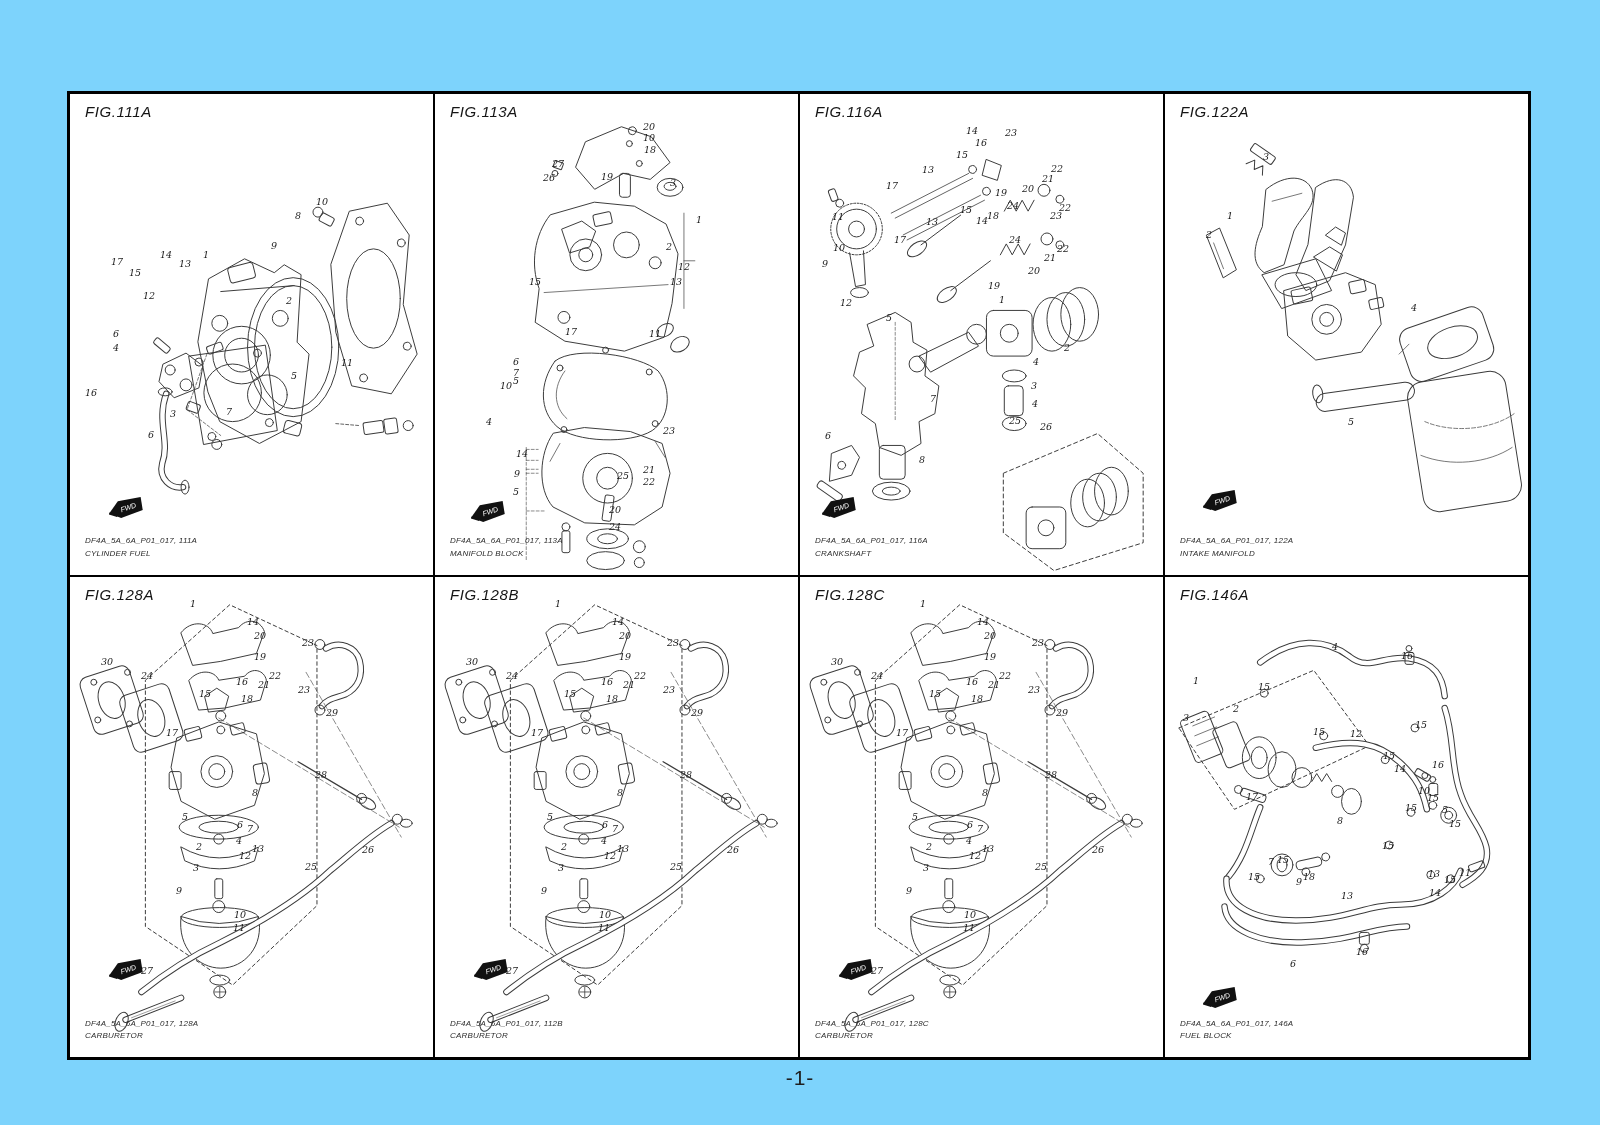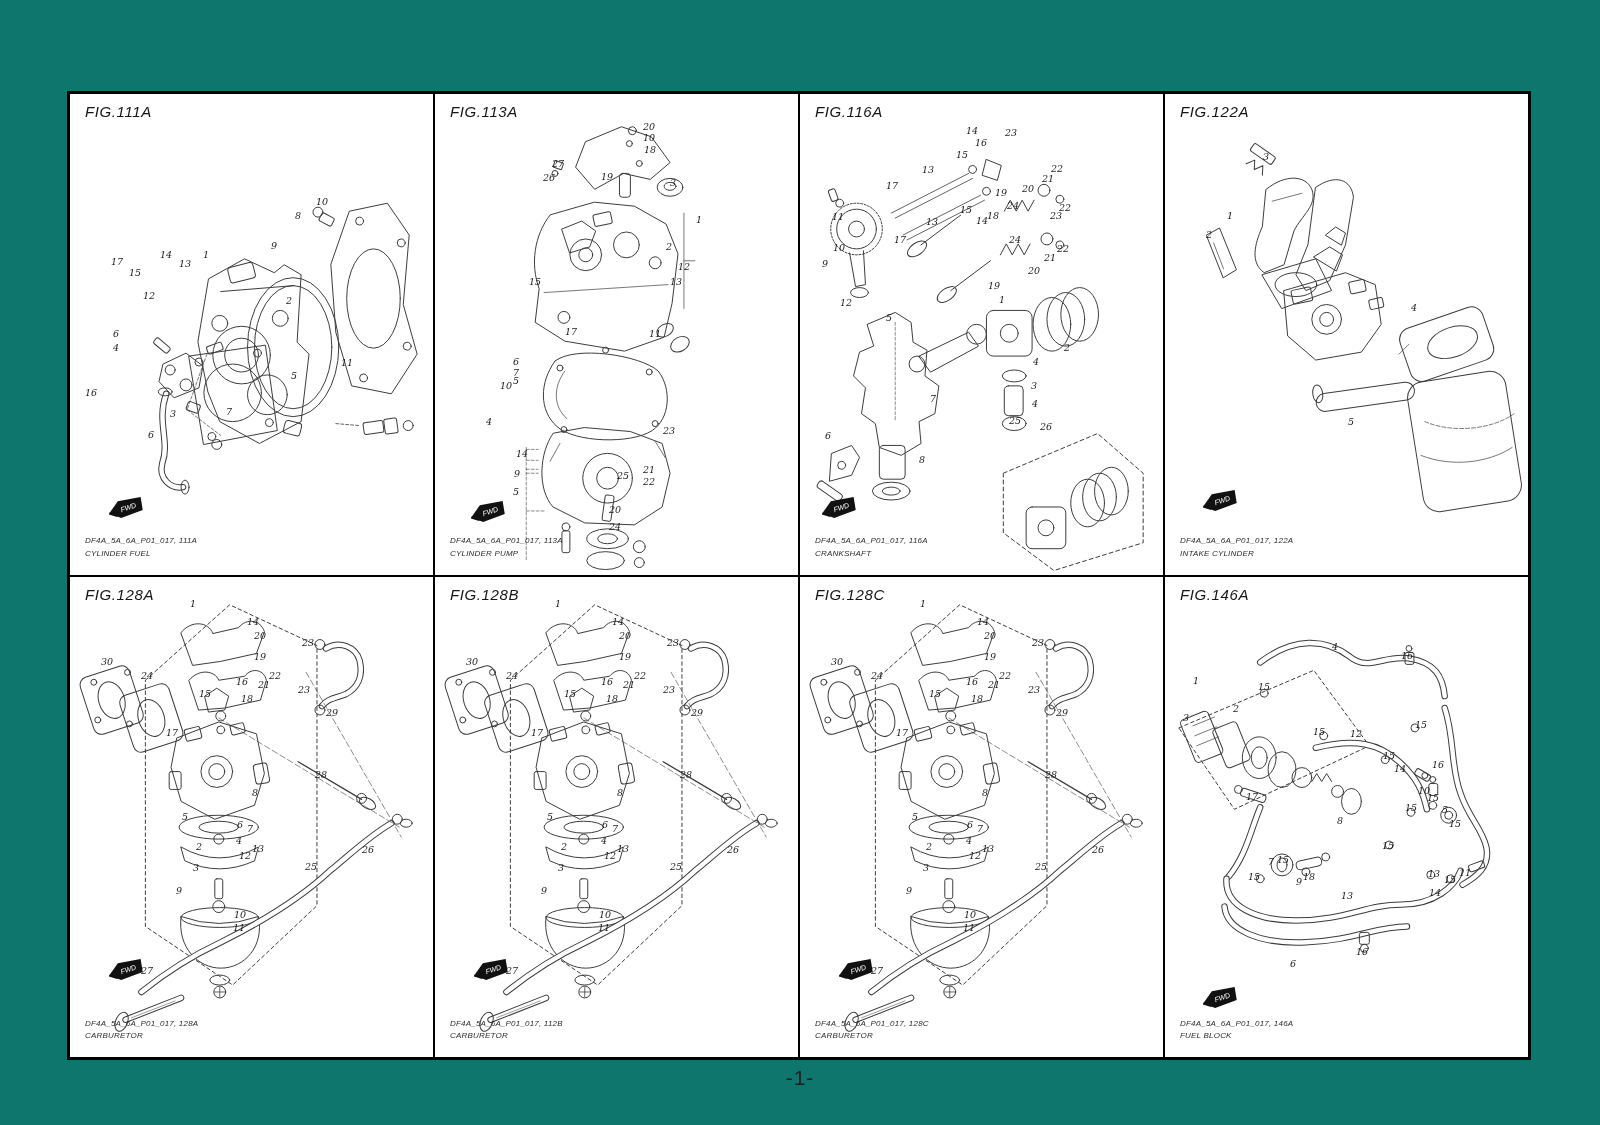--- a/index.html
+++ b/index.html
@@ -1,16 +1,16 @@
 <!DOCTYPE html>
 <html><head>
 <meta charset="utf-8">
 <style>
   html,body{margin:0;padding:0;background:#e8e8e8;}
-  .page{position:relative;width:1600px;height:1125px;background:#0f766e;
+  .page{position:relative;width:1600px;height:1125px;background:#7dd3fc;
         font-family:"Liberation Sans",sans-serif;overflow:hidden;}
   .grid{position:absolute;left:67px;top:91px;width:1464px;height:969px;
         border:3px solid #000;box-sizing:border-box;background:#000;
         display:grid;grid-template-columns:repeat(4,1fr);grid-template-rows:repeat(2,1fr);gap:2px;}
   .panel{position:relative;background:#fff;overflow:hidden;}
   .panel svg.sketch{position:absolute;left:0;top:0;width:100%;height:100%;}
   .panel-title{position:absolute;left:15px;top:9px;font-style:italic;font-size:15px;
         letter-spacing:.6px;color:#151515;white-space:nowrap;}
   .plabel{position:absolute;font-family:"DejaVu Serif",serif;font-style:italic;
         font-size:9.5px;color:#1b1b1b;transform:translate(-50%,-50%);white-space:nowrap;}
@@ -175,21 +175,21 @@
         <span class="plabel" style="left: 81px; top: 397px;">5</span>
         <span class="plabel" style="left: 180px; top: 415px;">20</span>
         <span class="plabel" style="left: 180px; top: 432px;">24</span>
         <div class="fwd" style="left: 33px; top: 406px;"><svg width="40" height="22" viewBox="0 0 40 22">
             <path d="M2,12 L14,3 L37,6 L35,19 L12,20 Z" fill="#111"></path>
             <path d="M2,12 L9,17" stroke="#111" stroke-width="2"></path>
             <text x="14" y="14.5" fill="#fff" font-size="7" font-style="italic" font-family="Liberation Sans,sans-serif">FWD</text>
           </svg></div>
         <div class="caption">
           <div>DF4A_5A_6A_P01_017, 113A</div>
-          <div>CYLINDER PUMP</div>
+          <div>MANIFOLD BLOCK</div>
         </div>
       </div>
       <div class="panel">
         <svg class="sketch" viewBox="0 0 366 484" preserveAspectRatio="none">
           <g stroke="#3b3b3b" fill="none" stroke-width="1" stroke-linejoin="round" stroke-linecap="round">
 <path d="M92,120 L170,80 M96,125 L174,85" stroke-width="0.8"></path>
 <path d="M104,142 L182,102 M108,147 L186,107" stroke-width="0.8"></path>
 <circle cx="174" cy="76" r="4"></circle>
             <circle cx="188" cy="98" r="4"></circle>
 <path d="M188,66 l15,6 l-4,15 l-15,-5 z"></path>
@@ -322,21 +322,21 @@
         <span class="plabel" style="left: 44px; top: 140px;">2</span>
         <span class="plabel" style="left: 249px; top: 213px;">4</span>
         <span class="plabel" style="left: 186px; top: 327px;">5</span>
         <div class="fwd" style="left: 35px; top: 395px;"><svg width="40" height="22" viewBox="0 0 40 22">
             <path d="M2,12 L14,3 L37,6 L35,19 L12,20 Z" fill="#111"></path>
             <path d="M2,12 L9,17" stroke="#111" stroke-width="2"></path>
             <text x="14" y="14.5" fill="#fff" font-size="7" font-style="italic" font-family="Liberation Sans,sans-serif">FWD</text>
           </svg></div>
         <div class="caption">
           <div>DF4A_5A_6A_P01_017, 122A</div>
-          <div>INTAKE CYLINDER</div>
+          <div>INTAKE MANIFOLD</div>
         </div>
       </div>
       <div class="panel">
         <svg class="sketch" viewBox="0 0 366 484" preserveAspectRatio="none">
           <g stroke="#3b3b3b" fill="none" stroke-width="1" stroke-linejoin="round" stroke-linecap="round">
 <path d="M76,104 L161,28 L249,69 L249,331 L164,411 L76,352 Z" stroke-dasharray="3.5,3"></path>
 <path d="M112,56 C122,43 140,45 144,57 L170,51 C178,41 192,43 196,55 L188,77 L152,85 L124,89 Z"></path>
 <path d="M118,82 C128,70 144,72 148,82 L174,78 C182,68 194,72 196,82 L190,102 L154,110 L128,112 Z" transform="translate(2,22)"></path>
 <circle cx="152" cy="140" r="5"></circle>
             <circle cx="152" cy="154" r="4"></circle>

